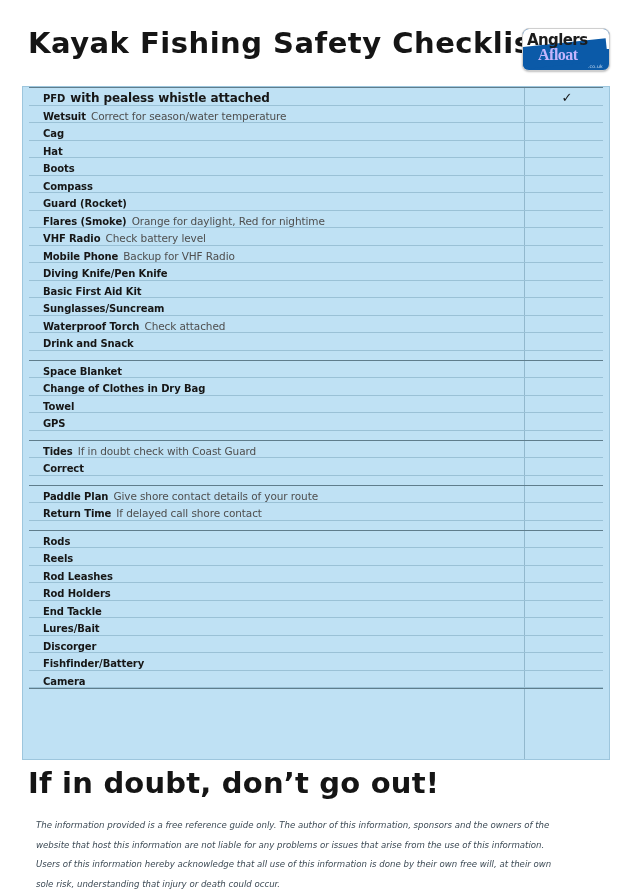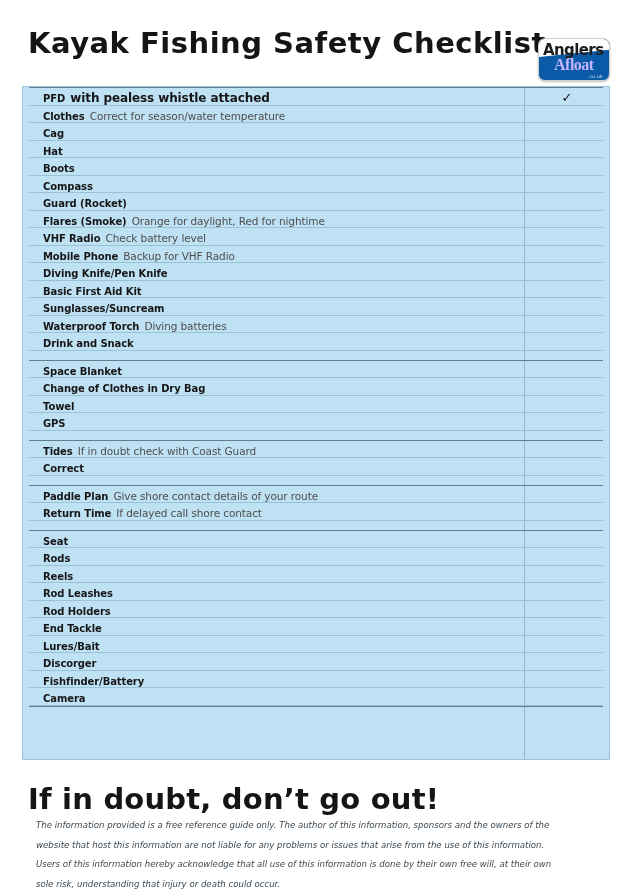--- a/index.html
+++ b/index.html
@@ -41,22 +41,22 @@
     letter-spacing: 0.5px;
     color: #151515;
     white-space: nowrap;
     font-family: "DejaVu Sans", "Liberation Sans", sans-serif;
   }
 
   
   .logo {
     position: absolute;
     right: 0px;
-    top: 12px;
-    width: 72px;
+    top: 2px;
+    width: 88px;
     height: 43px;
     border-radius: 7px;
     background: #0b5aa8;
     border: 1.5px solid #cfcfcf;
     box-sizing: border-box;
     overflow: hidden;
     box-shadow: 0 1px 2px rgba(0,0,0,0.25);
   }
   .logo-top {
     position: absolute;
@@ -193,21 +193,20 @@
   .slogan {
     position: absolute;
     left: 28px;
     top: 766px;
     font-size: 29px;
     font-weight: bold;
     color: #151515;
     letter-spacing: 0.2px;
     white-space: nowrap;
     font-family: "DejaVu Sans", "Liberation Sans", sans-serif;
-    margin-top: 16px;
   }
 
   
   .disclaimer {
     position: absolute;
     left: 28px;
     top: 812px;
     width: 546px;
     font-size: 8.6px;
     font-style: italic;
@@ -238,21 +237,21 @@
   <div class="panel">
     <div class="vdivider"></div>
     <div class="check-head">✓</div>
     <div class="rows" id="rows-host">
         <div class="grp">
           <div class="grp-rule"></div>
           <div class="row">
             <div class="row-text"><span class="lbl">PFD</span><span> </span><span class="desc bold">with pealess whistle attached</span></div>
           </div>
           <div class="row">
-            <div class="row-text"><span class="lbl">Clothes</span><span> </span><span class="desc">Correct for season/water temperature</span></div>
+            <div class="row-text"><span class="lbl">Wetsuit</span><span> </span><span class="desc">Correct for season/water temperature</span></div>
           </div>
           <div class="row">
             <div class="row-text"><span class="lbl">Cag</span></div>
           </div>
           <div class="row">
             <div class="row-text"><span class="lbl">Hat</span></div>
           </div>
           <div class="row">
             <div class="row-text"><span class="lbl">Boots</span></div>
           </div>
@@ -274,21 +273,21 @@
           <div class="row">
             <div class="row-text"><span class="lbl">Diving Knife/Pen Knife</span></div>
           </div>
           <div class="row">
             <div class="row-text"><span class="lbl">Basic First Aid Kit</span></div>
           </div>
           <div class="row">
             <div class="row-text"><span class="lbl">Sunglasses/Suncream</span></div>
           </div>
           <div class="row">
-            <div class="row-text"><span class="lbl">Waterproof Torch</span><span> </span><span class="desc">Diving batteries</span></div>
+            <div class="row-text"><span class="lbl">Waterproof Torch</span><span> </span><span class="desc">Check attached</span></div>
           </div>
           <div class="row">
             <div class="row-text"><span class="lbl">Drink and Snack</span></div>
           </div>
         </div>
         <div class="grp-gap"></div>
         <div class="grp">
           <div class="grp-rule"></div>
           <div class="row">
             <div class="row-text"><span class="lbl">Space Blanket</span></div>
@@ -319,23 +318,20 @@
           <div class="row">
             <div class="row-text"><span class="lbl">Paddle Plan</span><span> </span><span class="desc">Give shore contact details of your route</span></div>
           </div>
           <div class="row">
             <div class="row-text"><span class="lbl">Return Time</span><span> </span><span class="desc">If delayed call shore contact</span></div>
           </div>
         </div>
         <div class="grp-gap"></div>
         <div class="grp">
           <div class="grp-rule"></div>
-          <div class="row">
-            <div class="row-text"><span class="lbl">Seat</span></div>
-          </div>
           <div class="row">
             <div class="row-text"><span class="lbl">Rods</span></div>
           </div>
           <div class="row">
             <div class="row-text"><span class="lbl">Reels</span></div>
           </div>
           <div class="row">
             <div class="row-text"><span class="lbl">Rod Leashes</span></div>
           </div>
           <div class="row">

